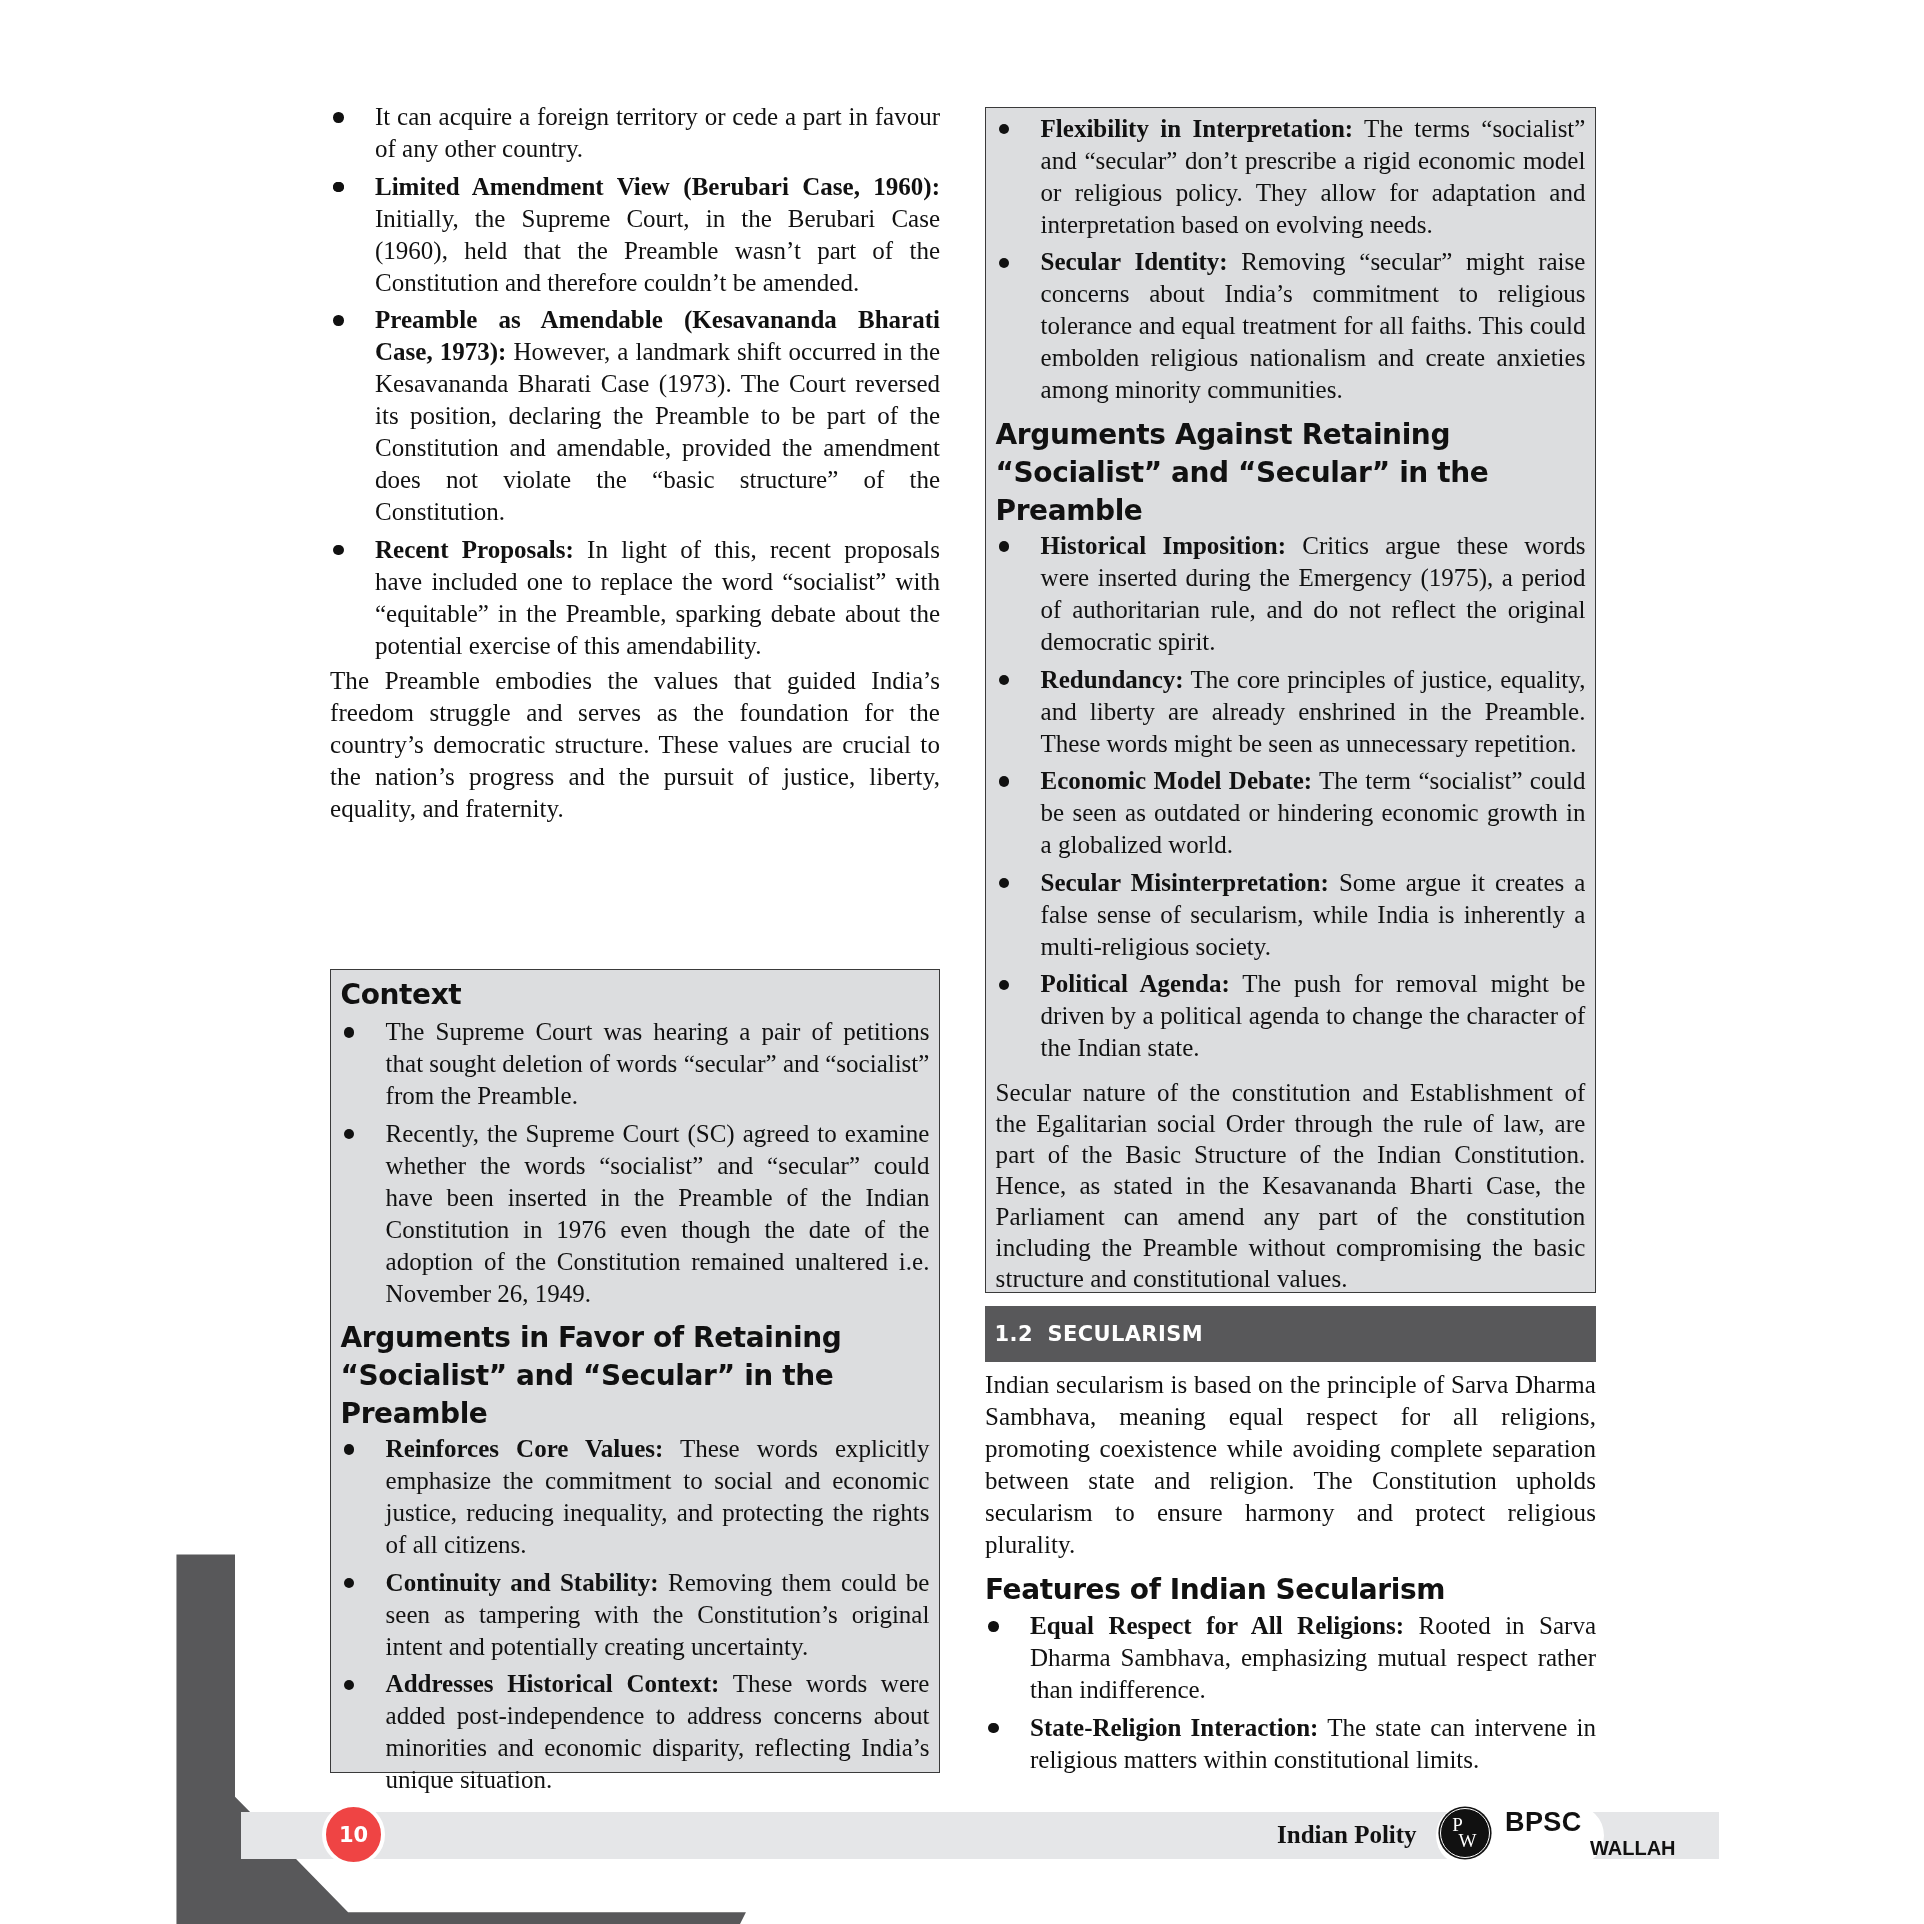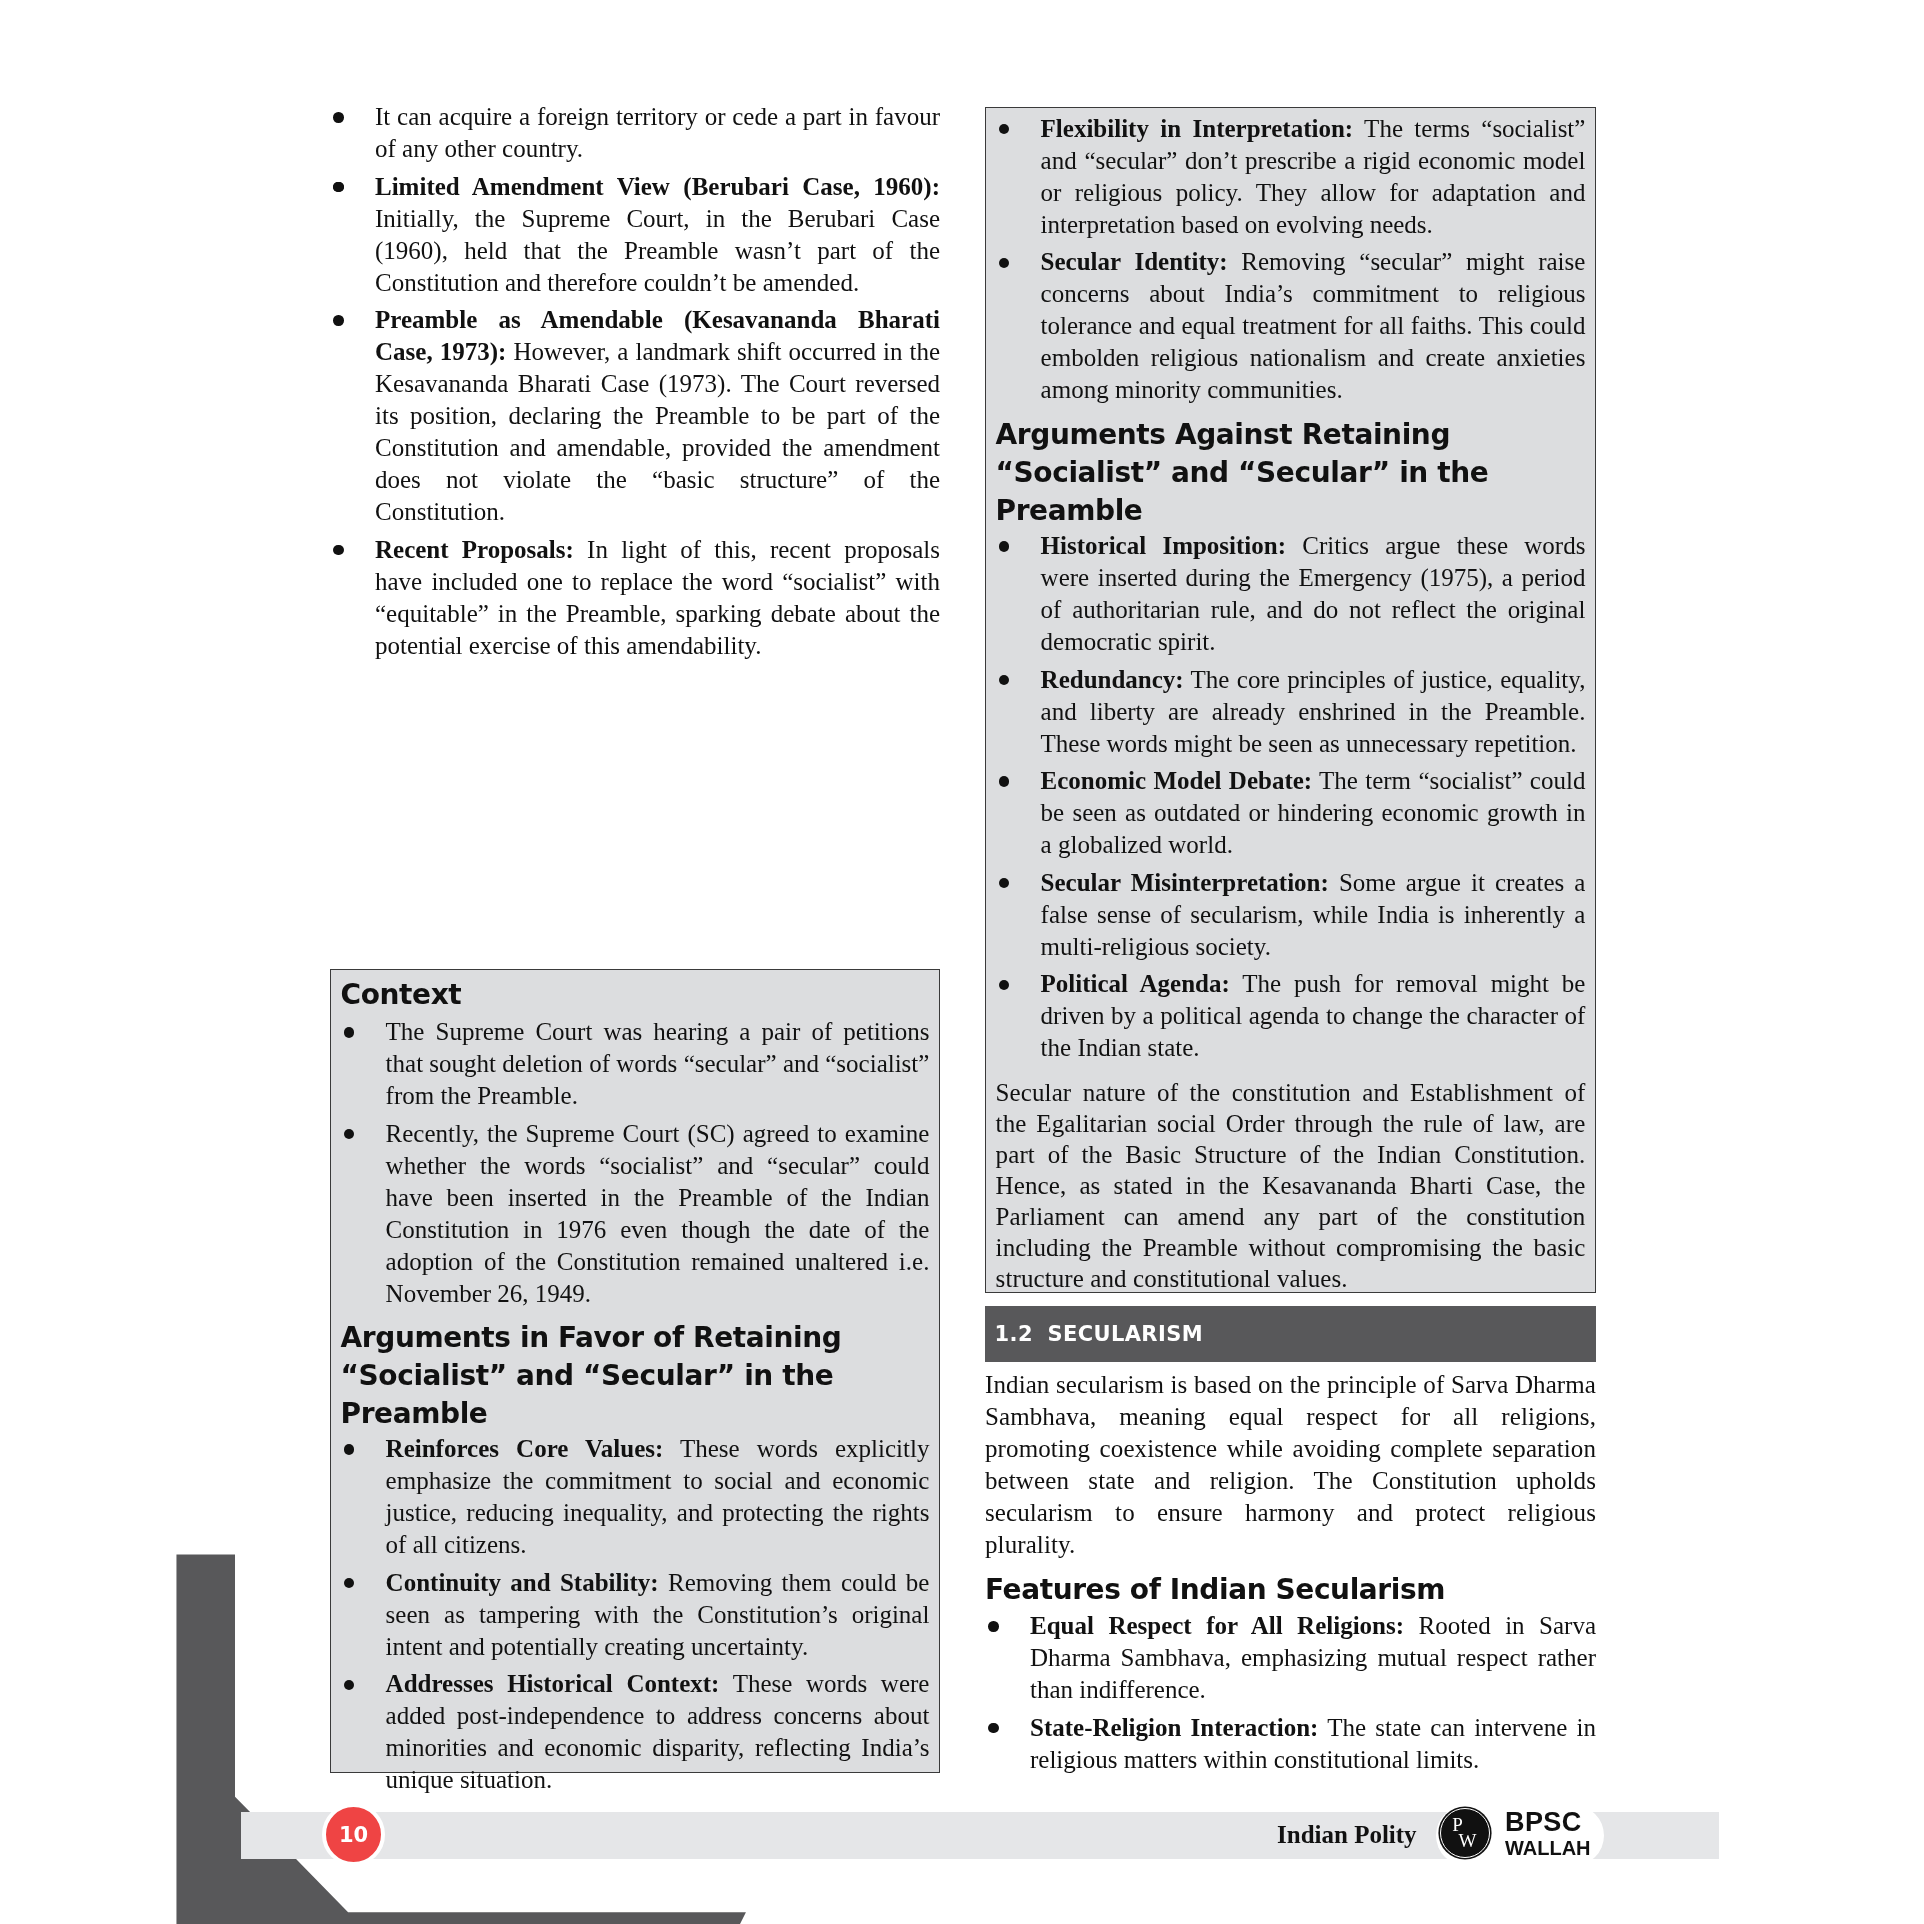--- a/index.html
+++ b/index.html
@@ -66,21 +66,21 @@
     background: #111; border: 1.6px solid #fff; box-shadow: 0 0 0 1.6px #111; box-sizing: border-box;
     color: #fff; font-family: "Liberation Serif", "DejaVu Serif", serif; font-size: 19px;
   }
   .logo-circle .p-l { position: absolute; left: 11.2px; top: 4.8px; }
   .logo-circle .w-l { position: absolute; left: 17.6px; top: 21px; }
   .logo-text1 {
     position: absolute; left: 1505px; top: 1809px; font-family: "Liberation Sans", "DejaVu Sans", sans-serif;
     font-weight: bold; font-size: 27px; line-height: 27px; color: #111; letter-spacing: 0.4px;
   }
   .logo-text2 {
-    position: absolute; left: 1505px; top: 1837px; font-family: "Liberation Sans", "DejaVu Sans", sans-serif;
+    position: absolute; left: 1590px; top: 1837px; font-family: "Liberation Sans", "DejaVu Sans", sans-serif;
     font-weight: bold; font-size: 20px; line-height: 22.5px; color: #111;
   }
 </style>
 </head>
 <body>
 
 <svg class="corner-shape" viewBox="0 0 2400 2400" width="1925" height="1925">
   <polygon points="220,1938 293,1938 293,2240 434,2384 930,2384 922,2400 220,2400" fill="#58585a"></polygon>
 </svg>
 
@@ -102,20 +102,21 @@
     </li>
     <li class="li">
       <span class="bullet"></span>
       <b>Preamble as Amendable (Kesavananda Bharati Case, 1973):</b><span> However, a landmark shift occurred in the Kesavananda Bharati Case (1973). The Court reversed its position, declaring the Preamble to be part of the Constitution and amendable, provided the amendment does not violate the “basic structure” of the Constitution.</span>
     </li>
     <li class="li" style="margin-bottom:3.2px;">
       <span class="bullet"></span>
       <b>Recent Proposals:</b><span> In light of this, recent proposals have included one to replace the word “socialist” with “equitable” in the Preamble, sparking debate about the potential exercise of this amendability.</span>
     </li>
   </ul>
+  <p class="p">The Preamble embodies the values that guided India’s freedom struggle and serves as the foundation for the country’s democratic structure. These values are crucial to the nation’s progress and the pursuit of justice, liberty, equality, and fraternity.</p>
 </div>
 
 <div class="box" style="left:330px; top:969px; width:610px; height:804px;">
   <h2 class="h2" style="margin-bottom:1.6px;">Context</h2>
   <ul class="ul">
     <li class="li">
       <span class="bullet"></span>
       <span>The Supreme Court was hearing a pair of petitions that sought deletion of words “secular” and “socialist” from the Preamble.</span>
     </li>
     <li class="li">

